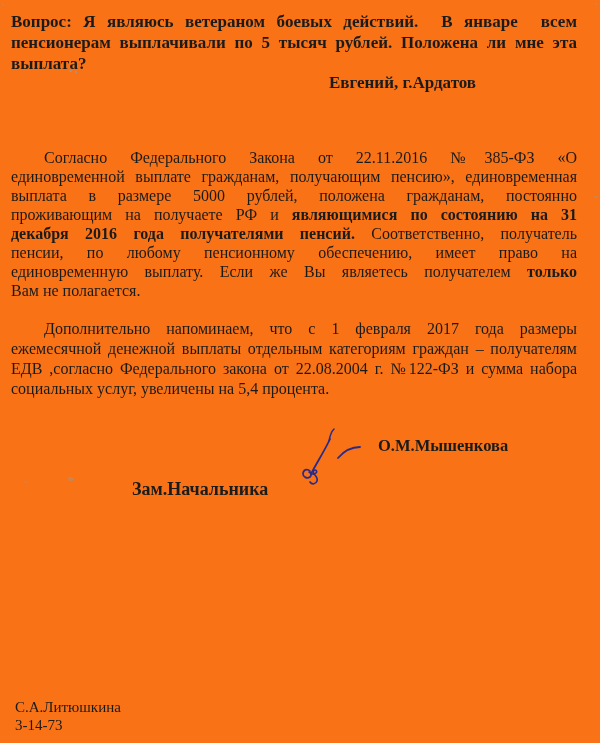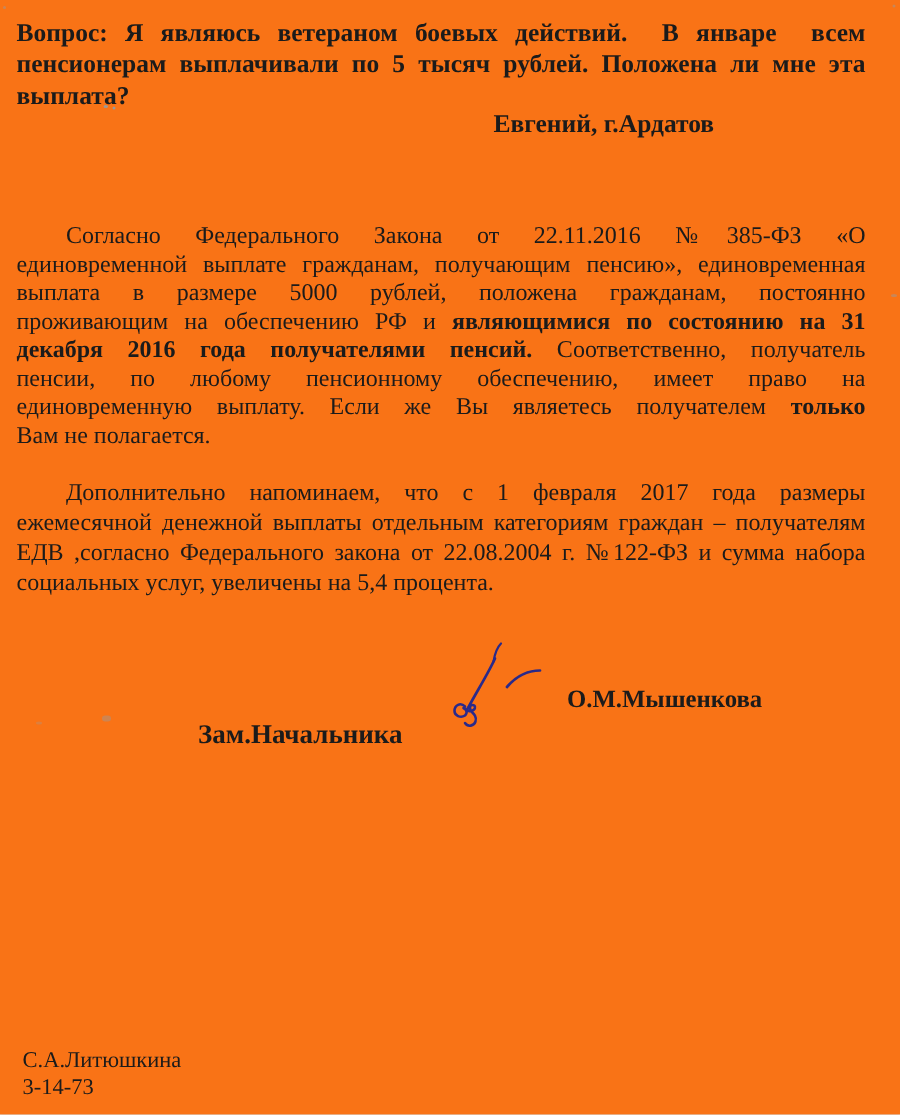--- a/index.html
+++ b/index.html
@@ -18,21 +18,21 @@
   .p1-block{top:124px;}
   .p1-block .tline{height:19px;line-height:19px;font-size:16px;}
   .p2-block{top:295px;}
   .p2-block .tline{height:20px;line-height:20px;font-size:16px;}
   .tline{white-space:normal;}
   .tline.just{text-align:justify;text-align-last:justify;}
   .tline.ind{text-indent:33px;margin-top:24px;}
   .b{font-weight:700;}
   .author{position:absolute;left:305px;top:72px;font-size:17px;font-weight:700;line-height:21px;margin-left:24px;}
   .sig-title{position:absolute;left:132px;top:480px;font-size:18px;font-weight:700;line-height:19px;}
-  .sig-name{position:absolute;left:378px;top:456px;font-size:16.5px;font-weight:700;line-height:19px;}
+  .sig-name{position:absolute;left:378px;top:436px;font-size:16.5px;font-weight:700;line-height:19px;}
   .sig-svg{position:absolute;left:300px;top:427px;color:#2a2a8a;}
   .footer{position:absolute;left:15px;top:698px;font-size:15px;font-weight:400;line-height:18px;}
   .speck{position:absolute;background:#9a9a9a;border-radius:50%;}
   .speck.s1{left:69px;top:70px;width:3px;height:2px;}
   .speck.s2{left:75px;top:71px;width:2px;height:2px;}
   .speck.s3{left:68px;top:477px;width:6px;height:4px;opacity:.45;border-radius:2px;}
   .speck.s4{left:24px;top:481px;width:4px;height:2px;opacity:.3;}
   .speck.s5{left:594px;top:196px;width:4px;height:2px;opacity:.5;}
   .speck.s6{left:2px;top:4px;width:2px;height:2px;opacity:.5;}
   .speck.s7{left:595px;top:3px;width:2px;height:2px;opacity:.5;}
@@ -47,21 +47,21 @@
       <div class="tline just"><span class="b">пенсионерам выплачивали по 5 тысяч рублей. Положена ли мне эта</span></div>
       <div class="tline"><span class="b">выплата?</span></div>
     </div>
 
   <div class="author">Евгений, г.Ардатов</div>
 
   <div class="block p1-block">
       <div class="tline just ind"><span>Согласно Федерального Закона от 22.11.2016 №385-ФЗ «О</span></div>
       <div class="tline just"><span>единовременной выплате гражданам, получающим пенсию», единовременная</span></div>
       <div class="tline just"><span>выплата в размере 5000 рублей, положена гражданам, постоянно</span></div>
-      <div class="tline just"><span>проживающим на обеспечению РФ и </span><span class="b">являющимися по состоянию на 31</span></div>
+      <div class="tline just"><span>проживающим на получаете РФ и </span><span class="b">являющимися по состоянию на 31</span></div>
       <div class="tline just"><span class="b">декабря 2016 года получателями пенсий.</span><span> Соответственно, получатель</span></div>
       <div class="tline just"><span>пенсии, по любому пенсионному обеспечению, имеет право на</span></div>
       <div class="tline just"><span>единовременную выплату. Если же Вы являетесь получателем </span><span class="b">только</span></div>
       <div class="tline"><span>Вам не полагается.</span></div>
     </div>
 
   <div class="block p2-block">
       <div class="tline just ind"><span>Дополнительно напоминаем, что с 1 февраля 2017 года размеры</span></div>
       <div class="tline just"><span>ежемесячной денежной выплаты отдельным категориям граждан – получателям</span></div>
       <div class="tline just"><span>ЕДВ ,согласно Федерального закона от 22.08.2004 г. №122-ФЗ и сумма набора</span></div>

